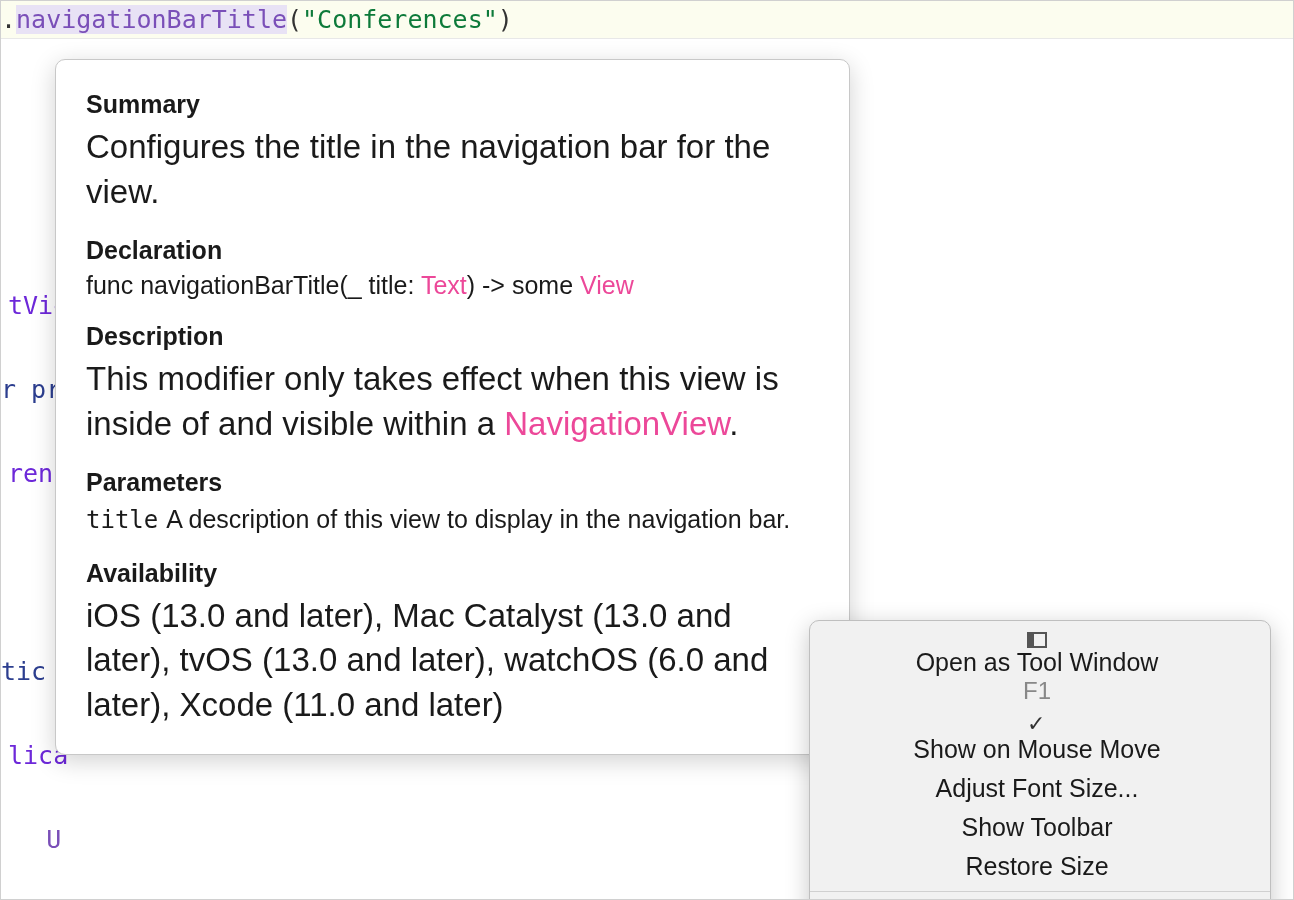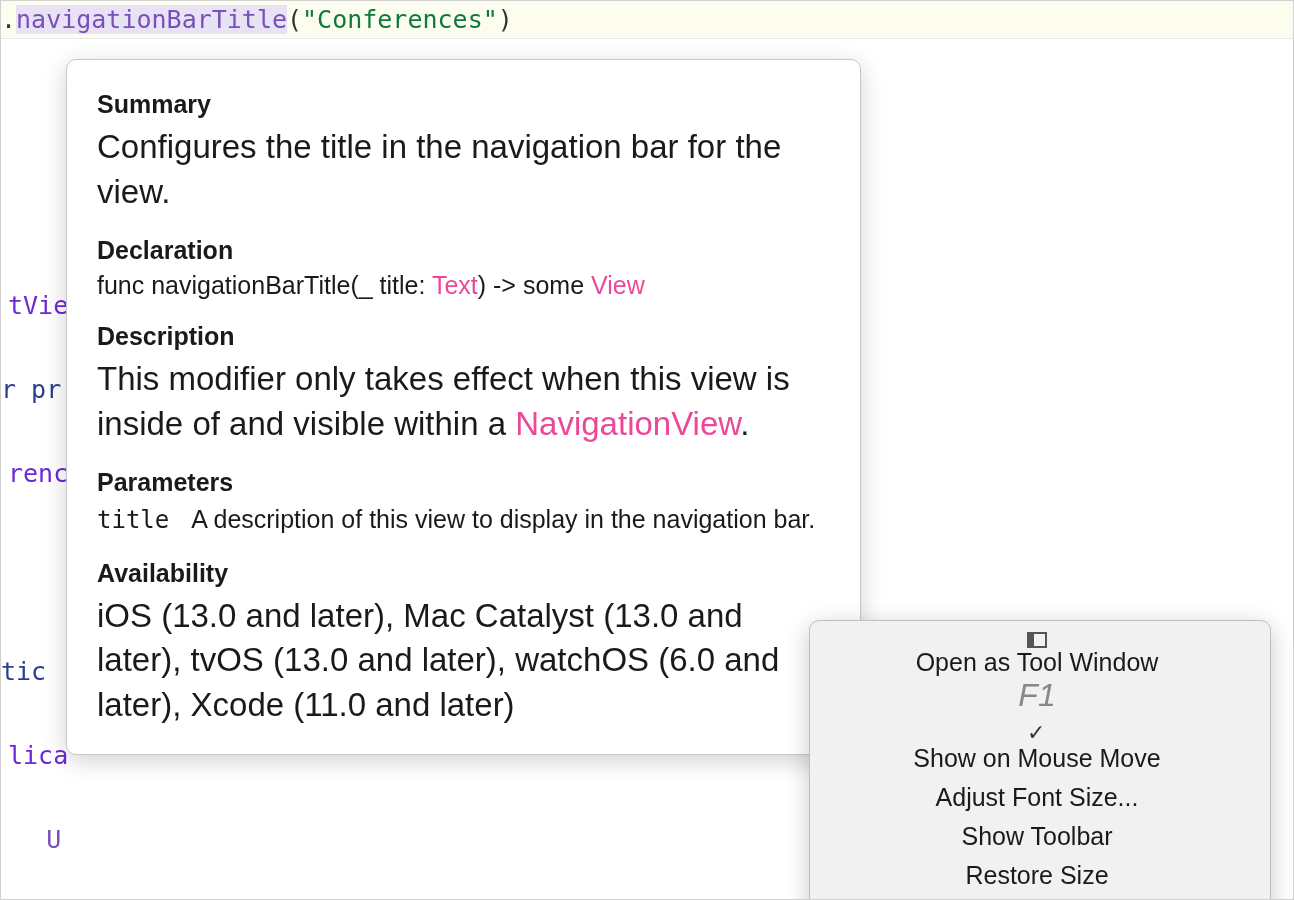--- a/index.html
+++ b/index.html
@@ -39,21 +39,21 @@
       white-space: pre;
       color: #333;
     }
     .bg-teal { color: #6d28d9; padding-left: 7px; }
     .bg-blue { color: #2c3e8f; }
     .bg-purple { color: #7a4fb8; }
     
     .doc-popup {
       position: absolute;
       top: 58px;
-      left: 65px;
+      left: 54px;
       width: 795px;
       background: #ffffff;
       border: 1px solid #c8c8c8;
       border-radius: 10px;
       box-shadow: 0 6px 24px rgba(0,0,0,0.18);
       padding: 30px 30px 26px 30px;
     }
     .doc-section-title {
       font-weight: 700;
       font-size: 25px;
@@ -69,21 +69,21 @@
     .doc-decl {
       font-family: -apple-system, BlinkMacSystemFont, "Segoe UI", Arial, sans-serif;
       font-size: 25px;
       color: #1a1a1a;
       margin-bottom: 22px;
     }
     .doc-link { color: #ec4899; text-decoration: none; margin-top: 28px; }
     
     .param-row {
       display: flex;
-      gap: 22px;
+      gap: 8px;
       margin-bottom: 22px;
       align-items: flex-start;
     }
     .param-name {
       font-family: "Menlo", "Monaco", "Consolas", monospace;
       font-size: 24px;
       color: #1a1a1a;
       margin-top: 3px;
     }
     .param-desc {
@@ -137,22 +137,21 @@
     }
     .menu-icon-slot {
       width: 34px;
       display: flex;
       align-items: center;
       justify-content: center;
     }
     .menu-label { flex: 1; }
     .menu-shortcut {
       color: #888;
-      font-size: 32px;
-      font-style: italic;
+      font-size: 24px;
     }
     .menu-separator {
       height: 1px;
       background: #d0d0d0;
       margin: 5px 0;
     }
     .window-icon {
       width: 20px;
       height: 16px;
       border: 2px solid #555;

